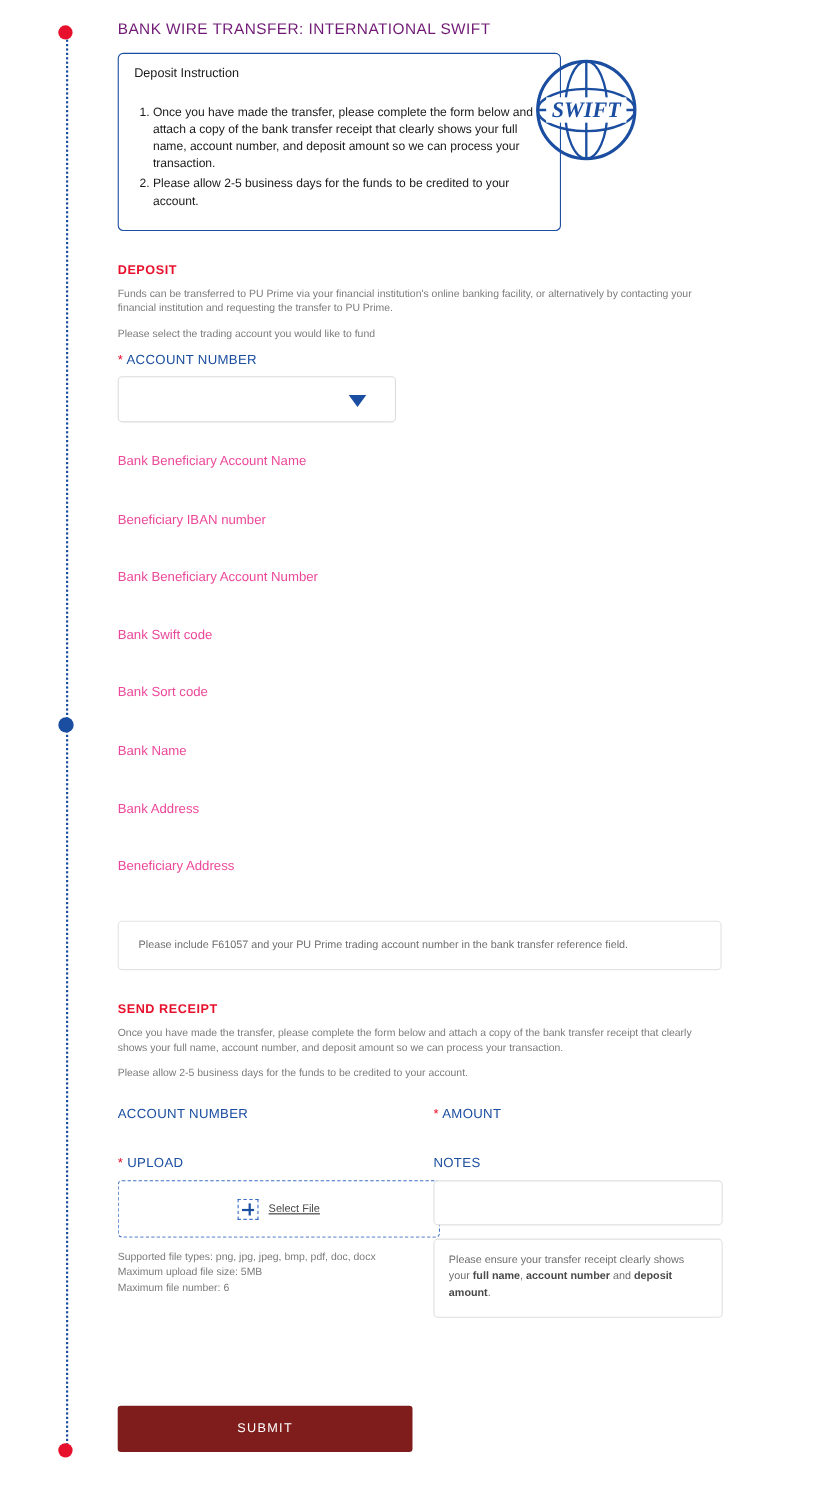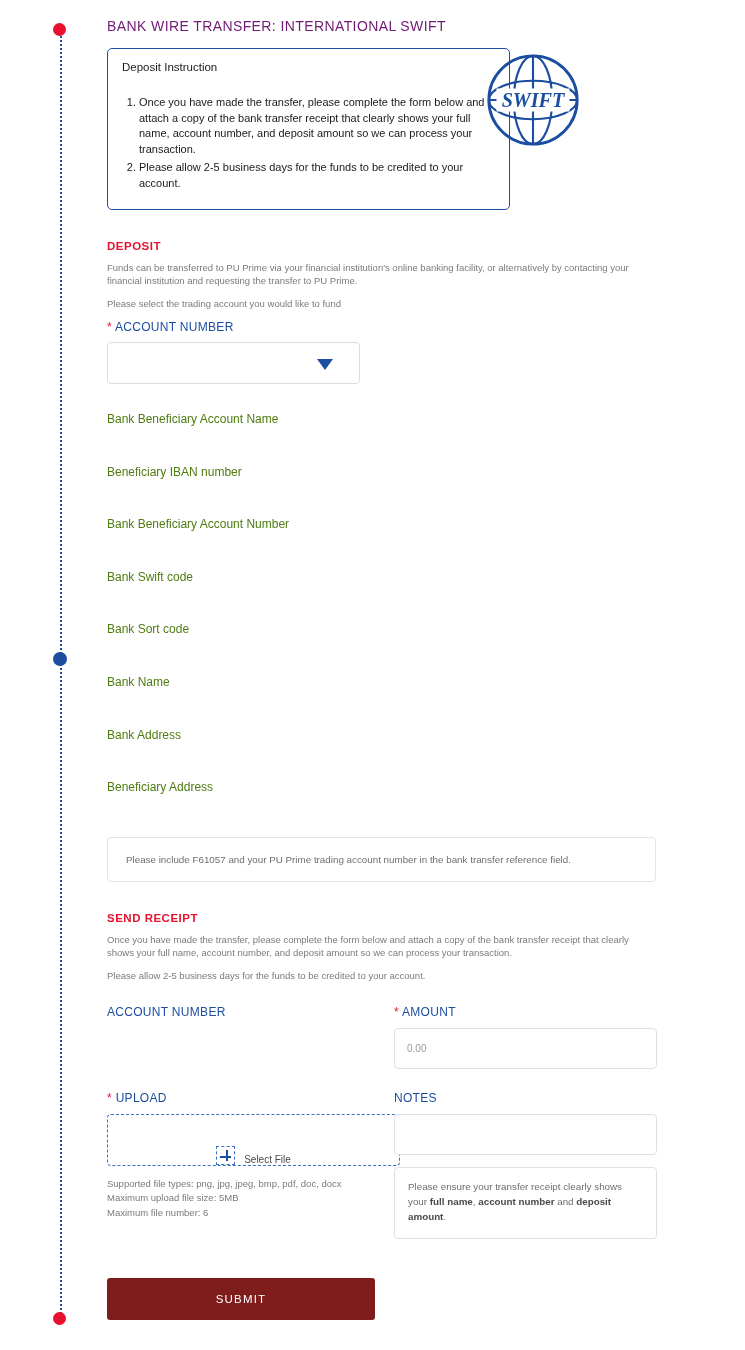--- a/index.html
+++ b/index.html
@@ -152,21 +152,21 @@
     border-right: 8px solid transparent;
     border-top: 11px solid #1b4ea0;
   }
 
   
   .bank-list {
     margin: 28px 0 0 0;
   }
   .bank-item {
     font-size: 12px;
-    color: #4d7c0f;
+    color: #ec4899;
     height: 52.6px;
     line-height: 1.2;
   }
 
   
   .reference-note {
     margin-top: 4px;
     width: 549px;
     min-height: 45px;
     border: 1px solid #e3e3e3;
@@ -208,25 +208,26 @@
   }
   .col-label .req { color: #e8112d; }
 
   
   .upload-box {
     width: 293px;
     height: 52px;
     border: 1px dashed #3d6fc4;
     border-radius: 4px;
     display: flex;
-    align-items: flex-end;
+    align-items: center;
     justify-content: center;
     gap: 9px;
     background: #fff;
     cursor: pointer;
+    text-decoration: underline;
   }
   .plus-icon {
     width: 19px;
     height: 19px;
     border: 1px dashed #3d6fc4;
     position: relative;
   }
   .plus-icon::before, .plus-icon::after {
     content: "";
     position: absolute;
@@ -345,23 +346,20 @@
     <p class="helper-text gap">Please allow 2-5 business days for the funds to be credited to your account.</p>
 
     <div class="grid2">
       <div class="col">
         <div class="col-label">ACCOUNT NUMBER</div>
       </div>
       <div class="col">
         <div class="col-label">
           <span class="req">*</span>
           <span>AMOUNT</span>
-        </div>
-        <div class="input-box">
-          <span>0.00</span>
         </div>
       </div>
     </div>
 
     <div class="grid2">
       <div class="col">
         <div class="col-label">
           <span class="req">*</span>
           <span>UPLOAD</span>
         </div>

